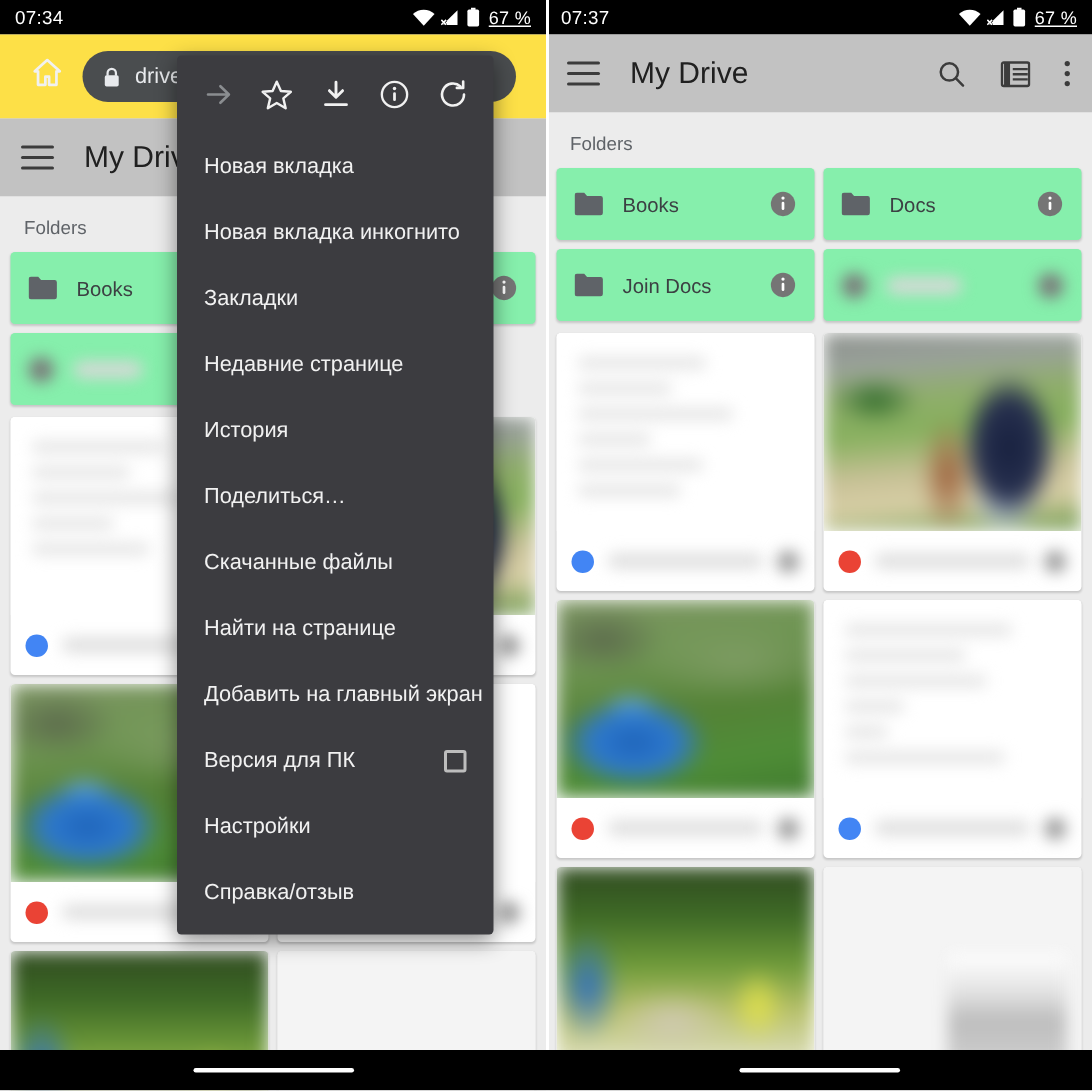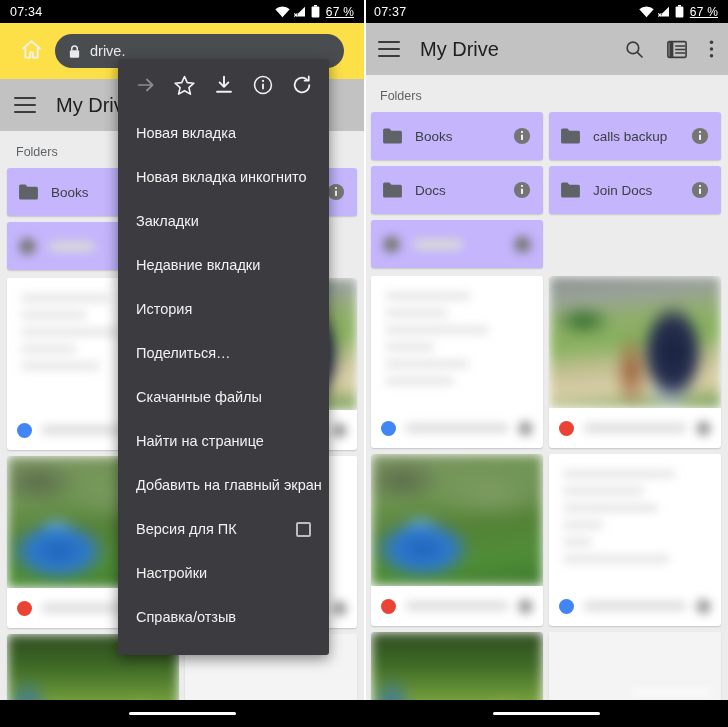--- a/index.html
+++ b/index.html
@@ -37,21 +37,21 @@
   .appbar .title { margin-left: 20px; font-size: 20px; color: #202020; font-weight: 400; white-space: nowrap; }
   .appbar .actions { margin-left: auto; display: flex; align-items: center; gap: 22px; }
   .appbar .actions svg { display:block; }
 
   
   .content { position: relative; background: #ececec; height: calc(727px - 23px - 52px); }
   .sec-label { font-size: 12.5px; color: #5f6368; padding: 14px 16px 9px 16px; }
 
   .grid { display: flex; flex-wrap: wrap; gap: 6px; padding: 0 7px; }
   .fcard {
-    background: #c4b5fd; border-radius: 3px; height: 48px; width: calc(50% - 3px);
+    background: #86efac; border-radius: 3px; height: 48px; width: calc(50% - 3px);
     display: flex; align-items: center; padding: 0 12px; box-shadow: 0 1px 1.5px rgba(0,0,0,.16);
   }
   .fcard .fname { font-size: 13.5px; color: #3c4043; margin-left: 13px; white-space: nowrap; overflow:hidden; }
   .fcard .info { margin-left: auto; }
   .folder-ico svg, .info svg { display:block; }
 
   
   .blur { filter: blur(5px); }
   .blur-hard { filter: blur(6px); }
   .pill { background: #d8d8d8; border-radius: 7px; height: 11px; }
@@ -112,23 +112,23 @@
   .chrome-top { background:#fde047; height:56px; display:flex; align-items:center; padding:0 20px; position:relative; }
   .home-ico { flex:0 0 auto; }
   .omnibox {
     margin-left:12px; height:34px; background:#4a4d4f; border-radius:17px;
     display:flex; align-items:center; padding:0 13px; gap:9px; flex:1 1 auto; overflow:hidden;
   }
   .omnibox .url { color:#e8eaed; font-size:14.5px; white-space:nowrap; }
 
   
   .menu {
-    position:absolute; left:118px; top:36px; width:211px; background:#3c3c40;
+    position:absolute; left:118px; top:14px; width:211px; background:#3c3c40;
     border-radius:3px; box-shadow:0 4px 14px rgba(0,0,0,.45); z-index:50;
-    padding-bottom:16px;
+    padding-bottom:6px;
   }
   .menu-icons { height:52px; display:flex; align-items:center; justify-content:space-around; padding:0 8px; }
   .menu-icons .mi { width:32px; height:32px; display:flex; align-items:center; justify-content:center; }
   .menu-item {
     height:44px; display:flex; align-items:center; padding:0 18px;
     color:#f1f1f1; font-size:14.5px; white-space:nowrap;
   }
   .menu-item .chk {
     margin-left:auto; width:15px; height:15px; border:2px solid #bdbdbd; border-radius:2px;
   }
@@ -345,21 +345,21 @@
         <div class="menu-item">
             <span>Новая вкладка</span>
           </div>
         <div class="menu-item">
             <span>Новая вкладка инкогнито</span>
           </div>
         <div class="menu-item">
             <span>Закладки</span>
           </div>
         <div class="menu-item">
-            <span>Недавние вкладки</span>
+            <span>Недавние странице</span>
           </div>
         <div class="menu-item">
             <span>История</span>
           </div>
         <div class="menu-item">
             <span>Поделиться…</span>
           </div>
         <div class="menu-item">
             <span>Скачанные файлы</span>
           </div>
@@ -455,35 +455,20 @@
           <span class="fname">Books</span>
           <span class="info">
               <svg width="18" height="18" viewBox="0 0 20 20">
                 <circle cx="10" cy="10" r="9" fill="#757575"></circle>
                 <rect x="9" y="8.3" width="2" height="6.2" rx="1" fill="#fff"></rect>
                 <circle cx="10" cy="5.6" r="1.2" fill="#fff"></circle>
               </svg>
             </span>
         </div>
 
-        <div class="fcard">
-          <span class="folder-ico">
-              <svg width="19" height="16" viewBox="0 0 20 17">
-                <path d="M0 2.2A1.6 1.6 0 0 1 1.6.6h5.2l2 2.2h9.6A1.6 1.6 0 0 1 20 4.4v10.5a1.6 1.6 0 0 1-1.6 1.6H1.6A1.6 1.6 0 0 1 0 14.9z" fill="#5f6368"></path>
-              </svg>
-            </span>
-          <span class="fname">calls backup</span>
-          <span class="info">
-              <svg width="18" height="18" viewBox="0 0 20 20">
-                <circle cx="10" cy="10" r="9" fill="#757575"></circle>
-                <rect x="9" y="8.3" width="2" height="6.2" rx="1" fill="#fff"></rect>
-                <circle cx="10" cy="5.6" r="1.2" fill="#fff"></circle>
-              </svg>
-            </span>
-        </div>
 
         <div class="fcard">
           <span class="folder-ico">
               <svg width="19" height="16" viewBox="0 0 20 17">
                 <path d="M0 2.2A1.6 1.6 0 0 1 1.6.6h5.2l2 2.2h9.6A1.6 1.6 0 0 1 20 4.4v10.5a1.6 1.6 0 0 1-1.6 1.6H1.6A1.6 1.6 0 0 1 0 14.9z" fill="#5f6368"></path>
               </svg>
             </span>
           <span class="fname">Docs</span>
           <span class="info">
               <svg width="18" height="18" viewBox="0 0 20 20">

